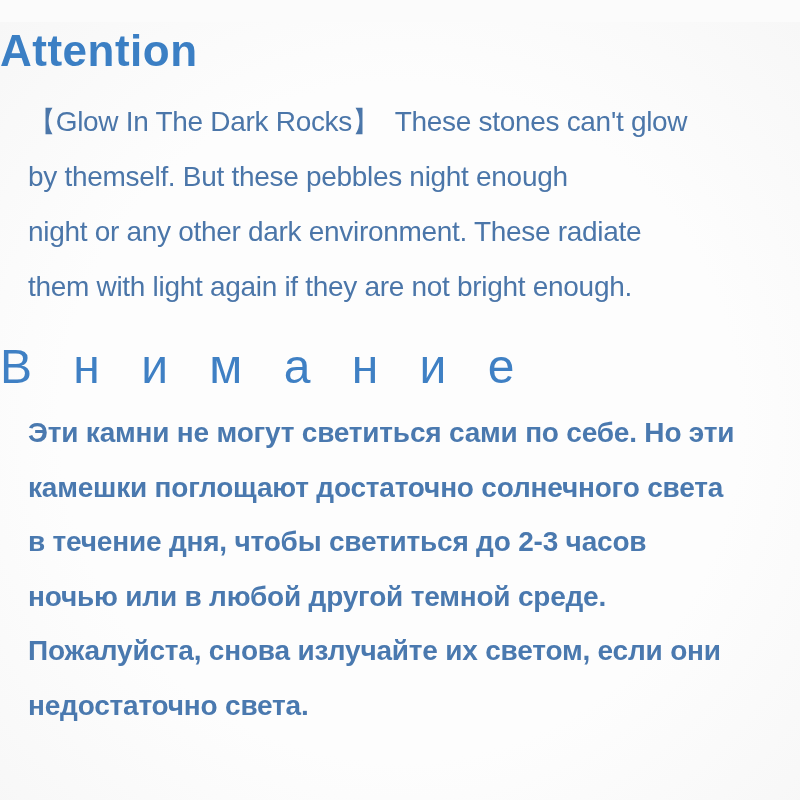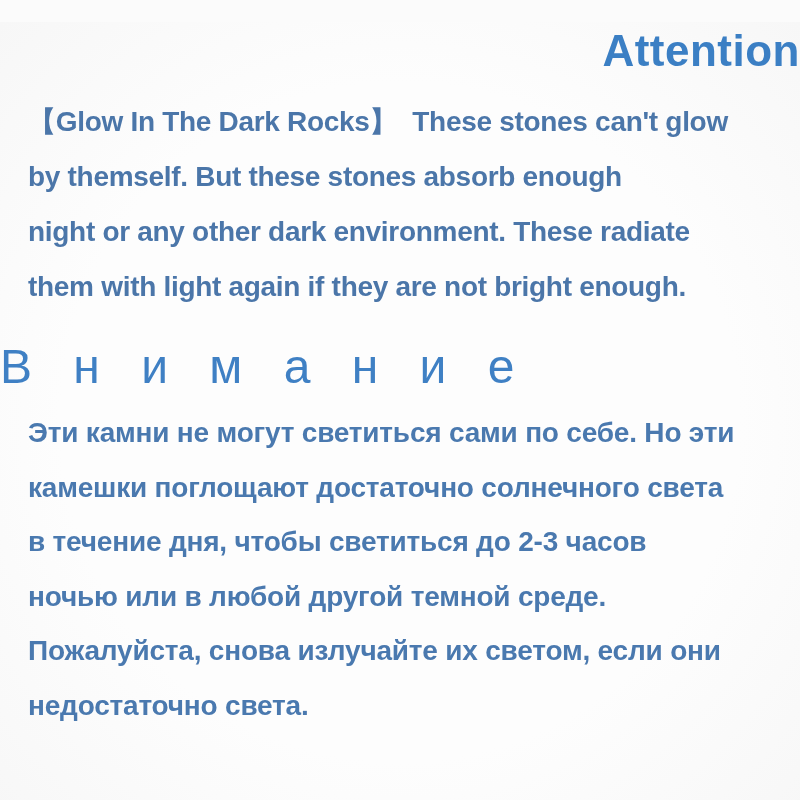--- a/index.html
+++ b/index.html
@@ -14,42 +14,42 @@
   .stage {
     position: relative;
     width: 800px;
     height: 800px;
     background: radial-gradient(ellipse at center, #fdfdfd 60%, #f7f7f7 100%);
   }
   .heading-en {
     margin-top: 22px;
     height: 58px;
     line-height: 58px;
-    text-align: right;
+    text-align: left;
     font-size: 44px;
     font-weight: bold;
     letter-spacing: 0.5px;
     color: #3b7fc4;
   }
   .para {
     padding-left: 28px;
     padding-right: 6px;
   }
   .para-en {
     margin-top: 14px;
   }
   .line {
     height: 55px;
     display: flex;
     align-items: center;
     white-space: pre;
   }
   .para-en .line {
     font-size: 28px;
-    font-weight: bold;
+    font-weight: normal;
     letter-spacing: -0.3px;
     color: #4b76a9;
   }
   .heading-ru {
     margin-top: 24px;
     height: 58px;
     line-height: 58px;
     font-size: 48px;
     font-weight: normal;
     letter-spacing: 14px;
@@ -68,21 +68,21 @@
 </style>
 </head>
 <body>
 
 <div class="stage">
 
   <div class="heading-en">Attention</div>
 
   <div class="para para-en">
     <div class="line">【Glow In The Dark Rocks】  These stones can't glow</div>
-    <div class="line">by themself. But these stones absorb enough</div>
+    <div class="line">by themself. But these pebbles night enough</div>
     <div class="line">night or any other dark environment. These radiate</div>
     <div class="line">them with light again if they are not bright enough.</div>
   </div>
 
   <div class="heading-ru">В н и м а н и е</div>
 
   <div class="para para-ru">
     <div class="line">Эти камни не могут светиться сами по себе. Но эти</div>
     <div class="line">камешки поглощают достаточно солнечного света</div>
     <div class="line">в течение дня, чтобы светиться до 2-3 часов</div>

